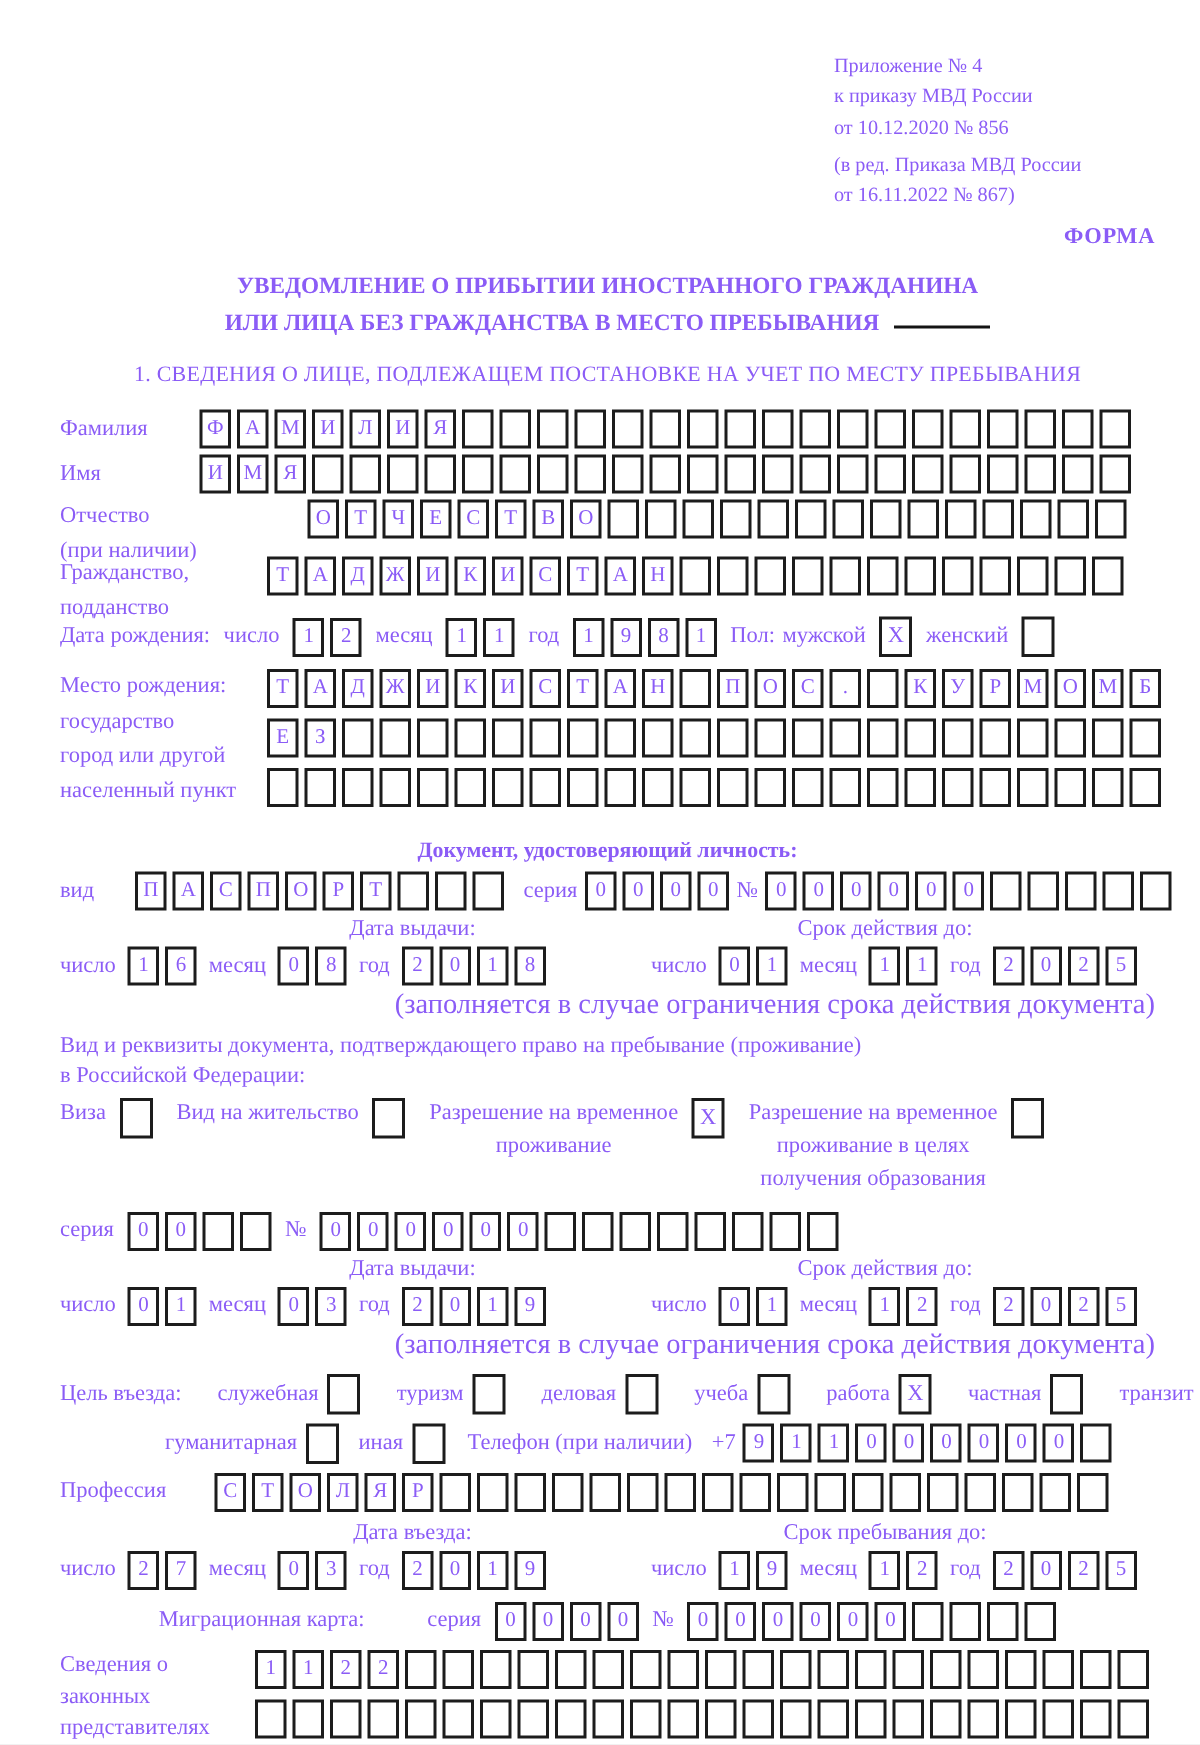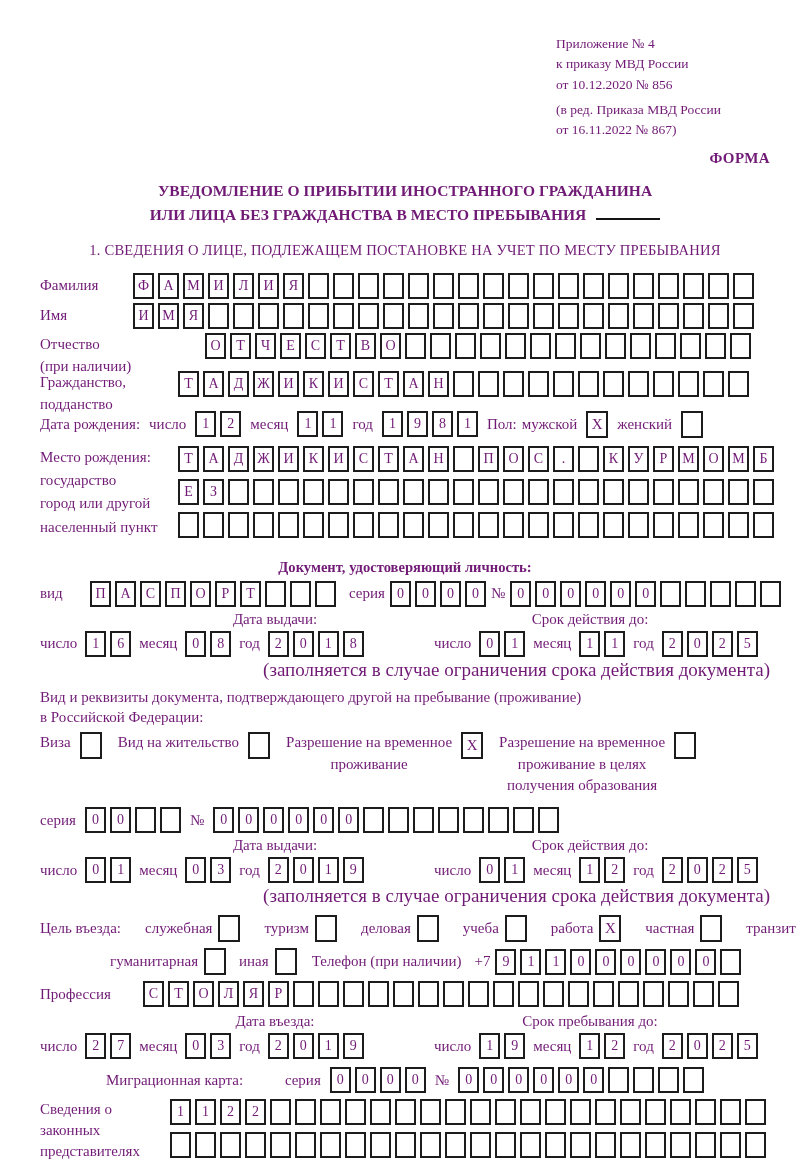--- a/index.html
+++ b/index.html
@@ -1,17 +1,17 @@
 <!DOCTYPE html>
 <html><head>
 <meta charset="utf-8">
 <style>
   html,body{margin:0;padding:0;background:#e8e8e8;}
   .page{
-    width:800px;height:1163px;background:#ffffff;color:#701a75;
+    width:800px;height:1163px;background:#ffffff;color:#8b5cf6;
     font-family:"Liberation Serif","DejaVu Serif",serif;font-size:15px;
     padding:34px 30px 0 40px;box-sizing:border-box;overflow:hidden;position:relative;
   }
   .appendix{margin-left:516px;font-size:13.5px;line-height:1.5;}
   .appendix .rev{margin-top:5px;}
   .forma{text-align:right;font-weight:bold;margin-top:10px;font-size:15px;letter-spacing:.4px;}
   .title{text-align:center;font-weight:bold;font-size:15.5px;margin-top:12px;line-height:1.5;}
   .blank-line{display:inline-block;width:64px;border-bottom:2px solid #141414;height:.95em;margin-left:10px;}
   .sect{font-weight:normal;font-size:14.6px;margin-top:16px;margin-bottom:14px;text-align:center;letter-spacing:.2px;}
 
@@ -407,21 +407,21 @@
             <div class="cell">2</div>
             <div class="cell">0</div>
             <div class="cell">2</div>
             <div class="cell">5</div>
           </div>
       </div>
     </div>
   </div>
   <div class="footnote">(заполняется в случае ограничения срока действия документа)</div>
 
-  <div class="para">Вид и реквизиты документа, подтверждающего другой на пребывание (проживание)</div>
+  <div class="para">Вид и реквизиты документа, подтверждающего право на пребывание (проживание)</div>
   <div class="para">в Российской Федерации:</div>
 
   <div class="opts">
     <div class="opt">
       <div class="opt-lines">
           <div>Виза</div>
         </div>
       <div class="checkbox"></div>
     </div>
     <div class="opt">

